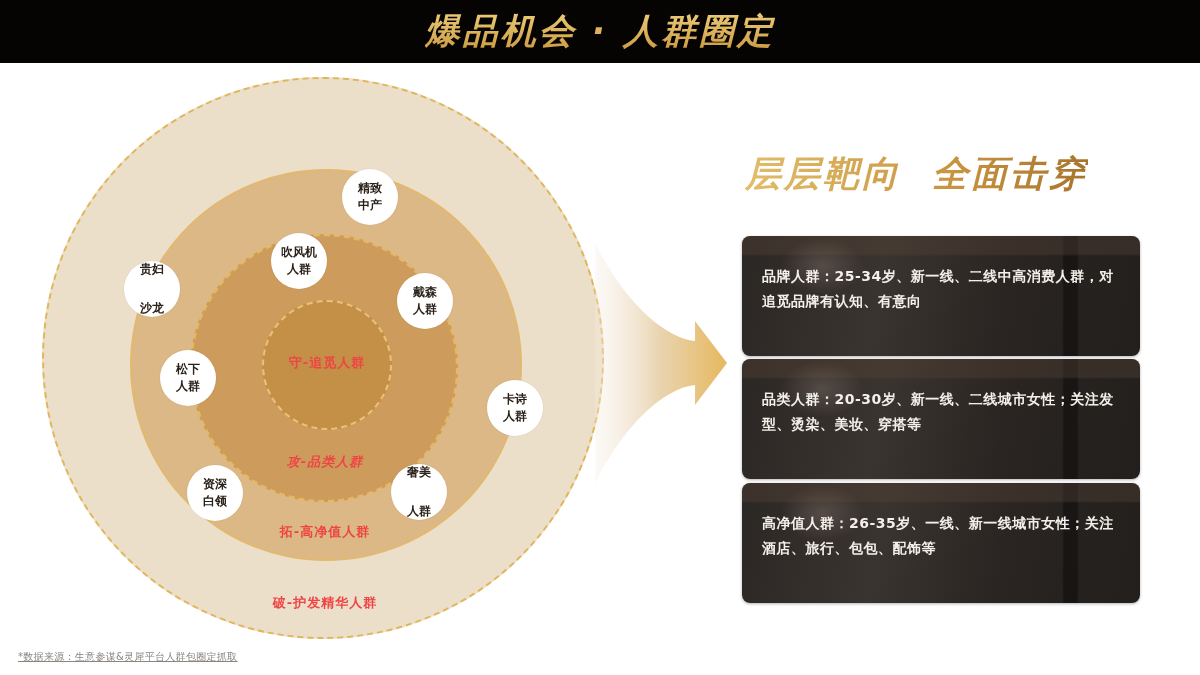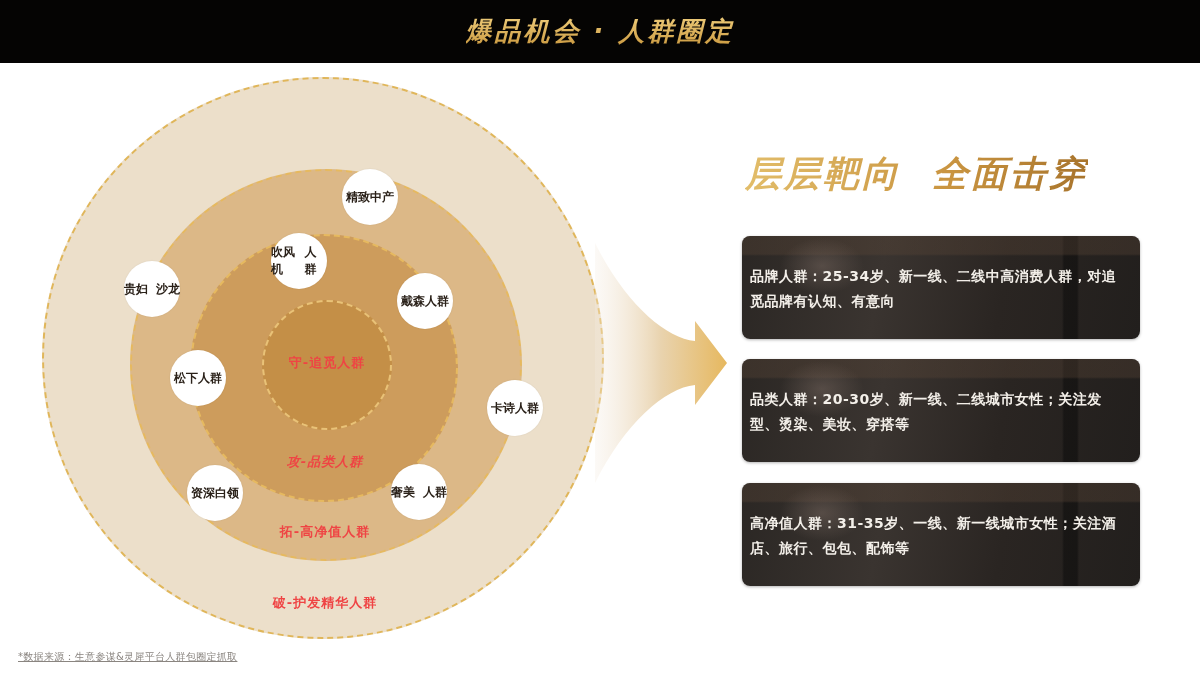--- a/index.html
+++ b/index.html
@@ -1,29 +1,29 @@
 <!DOCTYPE html>
 <html><head>
 <meta charset="utf-8">
 <style>
   html, body { margin:0; padding:0; }
   body { width:1200px; height:675px; position:relative; overflow:hidden; background:#ffffff; font-family:"DejaVu Sans","Liberation Sans",sans-serif; }
   .topbar { position:absolute; left:0; top:0; width:1200px; height:63px; background:#050403; display:flex; align-items:center; justify-content:center; }
-  .topbar .title { font-size:26px; font-weight:bold; font-style:italic; letter-spacing:3px; color:#d4a84f; background:linear-gradient(180deg,#f0cf7e 0%,#c8963c 100%); -webkit-background-clip:text; background-clip:text; -webkit-text-fill-color:transparent; }
+  .topbar .title { font-size:35px; font-weight:bold; font-style:italic; letter-spacing:3px; color:#d4a84f; background:linear-gradient(180deg,#f0cf7e 0%,#c8963c 100%); -webkit-background-clip:text; background-clip:text; -webkit-text-fill-color:transparent; }
   .diagram { position:absolute; left:0; top:63px; width:600px; height:590px; }
   .ring { position:absolute; border-radius:50%; box-sizing:border-box; }
   .ring-outer { left:42px; top:14px; width:562px; height:562px; background:#ecdfca; border:2px dashed #e0b65a; }
   .ring-2 { left:130px; top:106px; width:392px; height:392px; background:#dcb887; border:2px dashed #e6b95f; }
   .ring-3 { left:190px; top:171px; width:268px; height:268px; background:#cd9c5c; border:2px dashed #e6b95f; }
   .ring-core { left:262px; top:237px; width:130px; height:130px; background:#c48f47; border:2px dashed #e9c277; }
   .ring-label { position:absolute; font-size:13px; font-weight:bold; color:#ef4444; white-space:nowrap; transform:translateX(-50%); letter-spacing:1px; }
-  .bubble { position:absolute; width:56px; height:56px; border-radius:50%; background:#ffffff; display:flex; flex-direction:row; align-items:center; justify-content:center; font-size:12px; font-weight:bold; color:#2a2119; line-height:17px; box-shadow:0 0 2px rgba(0,0,0,0.08); }
+  .bubble { position:absolute; width:56px; height:56px; border-radius:50%; background:#ffffff; display:flex; flex-direction:column; align-items:center; justify-content:center; font-size:12px; font-weight:bold; color:#2a2119; line-height:17px; box-shadow:0 0 2px rgba(0,0,0,0.08); }
   .arrow { position:absolute; left:585px; top:243px; width:145px; height:240px; }
   .slogan { position:absolute; left:745px; top:150px; font-size:36px; font-weight:bold; font-style:italic; letter-spacing:3px; white-space:pre; background:linear-gradient(90deg,#e2bd6a 0%,#c99440 60%,#a8742c 100%); -webkit-background-clip:text; background-clip:text; -webkit-text-fill-color:transparent; color:#c99440; }
-  .card { position:absolute; left:742px; width:398px; height:103px; border-radius:8px; box-sizing:border-box; padding:28px 12px 0 8px; overflow:hidden; background:linear-gradient(100deg,#2b2724 0%,#3a3430 35%,#2a2522 65%,#221f1d 100%); box-shadow:0 1px 3px rgba(0,0,0,0.3); }
+  .card { position:absolute; left:742px; width:398px; height:120px; border-radius:8px; box-sizing:border-box; padding:28px 12px 0 20px; overflow:hidden; background:linear-gradient(100deg,#2b2724 0%,#3a3430 35%,#2a2522 65%,#221f1d 100%); box-shadow:0 1px 3px rgba(0,0,0,0.3); }
   .card::before { content:""; position:absolute; left:0; top:0; right:0; bottom:0; background:
       radial-gradient(ellipse 60px 40px at 80px 30px, rgba(150,130,120,0.35), transparent 70%),
       linear-gradient(180deg, rgba(90,70,55,0.35) 0px, rgba(90,70,55,0.35) 18px, transparent 20px),
       linear-gradient(90deg, transparent 320px, rgba(10,10,10,0.5) 322px, rgba(10,10,10,0.5) 335px, transparent 337px);
       pointer-events:none; }
   .card .text { position:relative; color:#f3efe9; font-size:14px; font-weight:bold; line-height:25px; letter-spacing:0.5px; }
   .card-1 { top:236px; }
   .card-2 { top:359px; }
   .card-3 { top:483px; }
   .footnote { position:absolute; left:18px; top:650px; font-size:10px; color:#8a8580; letter-spacing:0.3px;text-decoration:underline; }
@@ -55,21 +55,21 @@
     <span>人群</span>
   </div>
   <div class="bubble" style="left:124px; top:198px;justify-content:space-between;">
     <span>贵妇</span>
     <span>沙龙</span>
   </div>
   <div class="bubble" style="left:397px; top:210px;">
     <span>戴森</span>
     <span>人群</span>
   </div>
-  <div class="bubble" style="left:170px; top:287px;">
+  <div class="bubble" style="left:160px; top:287px;">
     <span>松下</span>
     <span>人群</span>
   </div>
   <div class="bubble" style="left:487px; top:317px;">
     <span>卡诗</span>
     <span>人群</span>
   </div>
   <div class="bubble" style="left:187px; top:402px;text-align:right;">
     <span>资深</span>
     <span>白领</span>
@@ -93,16 +93,16 @@
 
 <div class="slogan">层层靶向  全面击穿</div>
 
 <div class="card card-1">
   <div class="text">品牌人群：25-34岁、新一线、二线中高消费人群，对追觅品牌有认知、有意向</div>
 </div>
 <div class="card card-2">
   <div class="text">品类人群：20-30岁、新一线、二线城市女性；关注发型、烫染、美妆、穿搭等</div>
 </div>
 <div class="card card-3">
-  <div class="text">高净值人群：31-35岁、一线、新一线城市女性；关注酒店、旅行、包包、配饰等</div>
+  <div class="text">高净值人群：26-35岁、一线、新一线城市女性；关注酒店、旅行、包包、配饰等</div>
 </div>
 
 <div class="footnote">*数据来源：生意参谋&amp;灵犀平台人群包圈定抓取</div>
 
 </body></html>

